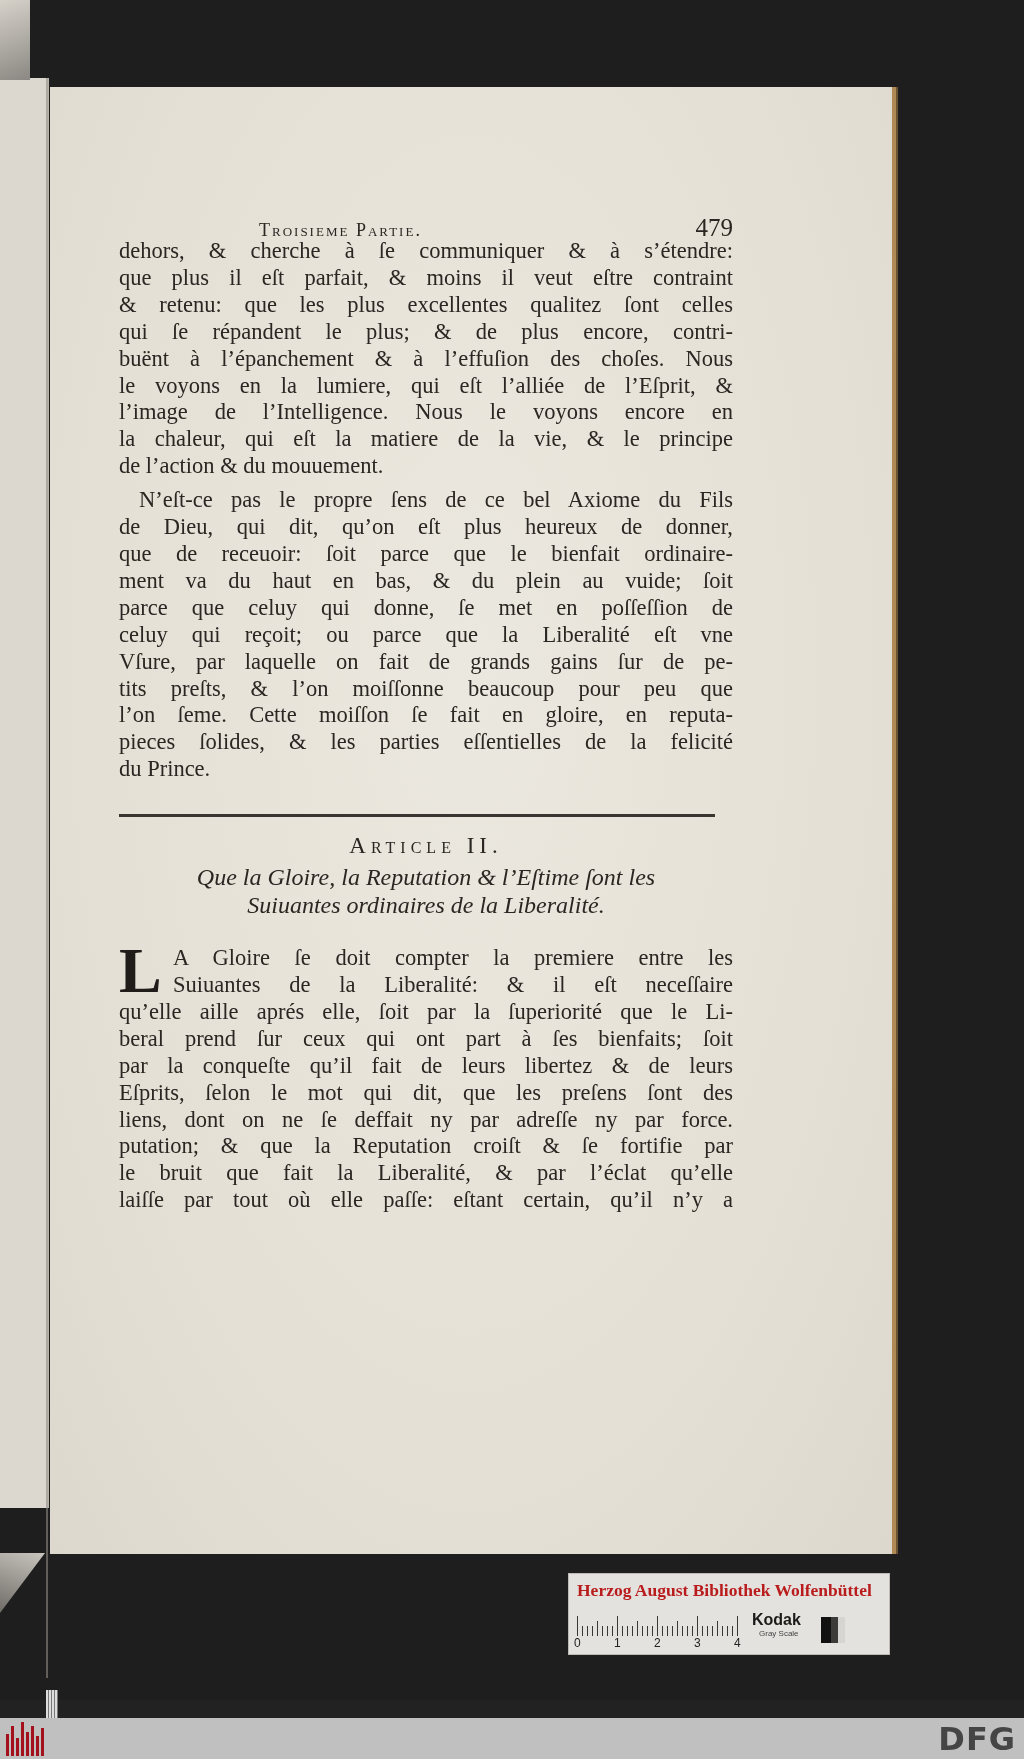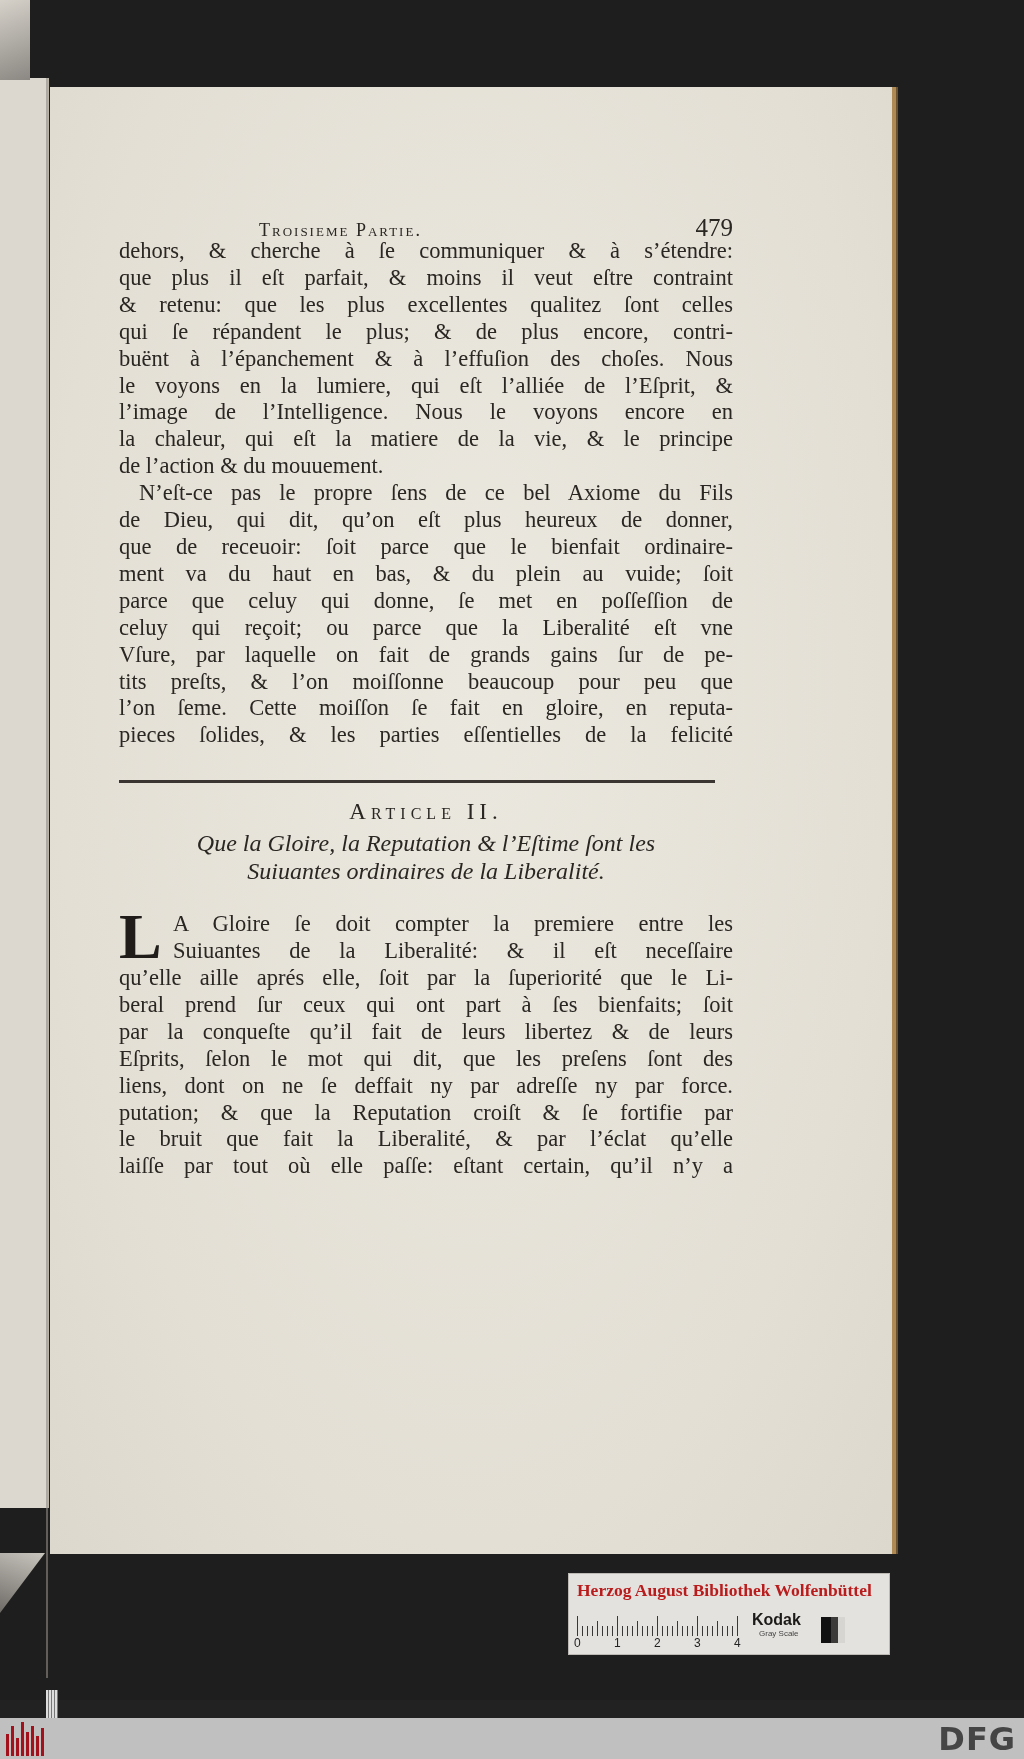--- a/index.html
+++ b/index.html
@@ -37,21 +37,21 @@
     position:absolute; left:140px; top:8px; font-size:18px; letter-spacing:2px;
     font-variant:small-caps;
   }
   .page-number { position:absolute; right:0; top:2px; font-size:25px; }
   .body-text {
     font-family:"Liberation Serif", serif; font-size:22.5px; line-height:26.9px;
     text-align:justify;
   }
   .body-text .line { display:block; white-space:nowrap; text-align-last:justify; }
   .body-text .line.last { text-align-last:left; }
-  .indent { padding-left:20px; }
+  .indent { padding-left:20px;margin-top:7px; }
   .rule { margin:31px 0 0 0; height:3px; background:#3a3530; width:596px; }
   .article-head {
     margin-top:16px; text-align:center; font-family:"Liberation Serif", serif;
     font-size:23px; letter-spacing:5px; font-variant:small-caps;
   }
   .article-sub {
     font-family:Liberation Serif, serif; font-style:italic; font-size:24px;
     line-height:28px; text-align:center; margin-top:4px;
   }
   .para-2 { margin-top:26px; position:relative; }
@@ -133,20 +133,21 @@
       <span class="line indent">N’eſt-ce pas le propre ſens de ce bel Axiome du Fils</span>
       <span class="line">de Dieu, qui dit, qu’on eſt plus heureux de donner,</span>
       <span class="line">que de receuoir: ſoit parce que le bienfait ordinaire-</span>
       <span class="line">ment va du haut en bas, &amp; du plein au vuide; ſoit</span>
       <span class="line">parce que celuy qui donne, ſe met en poſſeſſion de</span>
       <span class="line">celuy qui reçoit; ou parce que la Liberalité eſt vne</span>
       <span class="line">Vſure, par laquelle on fait de grands gains ſur de pe-</span>
       <span class="line">tits preſts, &amp; l’on moiſſonne beaucoup pour peu que</span>
       <span class="line">l’on ſeme. Cette moiſſon ſe fait en gloire, en reputa-</span>
       <span class="line">pieces ſolides, &amp; les parties eſſentielles de la felicité</span>
+      <span class="line last">du Prince.</span>
     </div>
 
     <div class="rule"></div>
 
     <div class="article-head">Article II.</div>
     <div class="article-sub">
       <div>Que la Gloire, la Reputation &amp; l’Eſtime ſont les</div>
       <div>Suiuantes ordinaires de la Liberalité.</div>
     </div>
 

